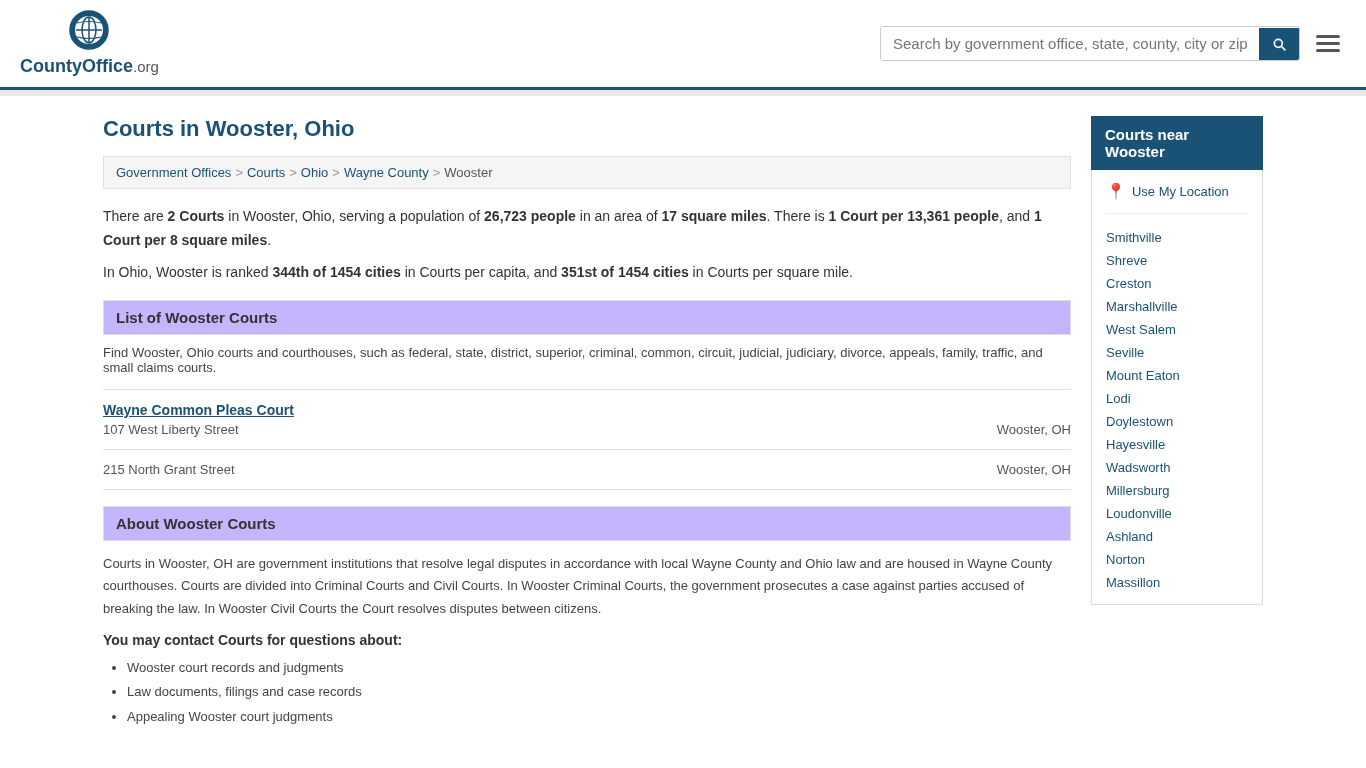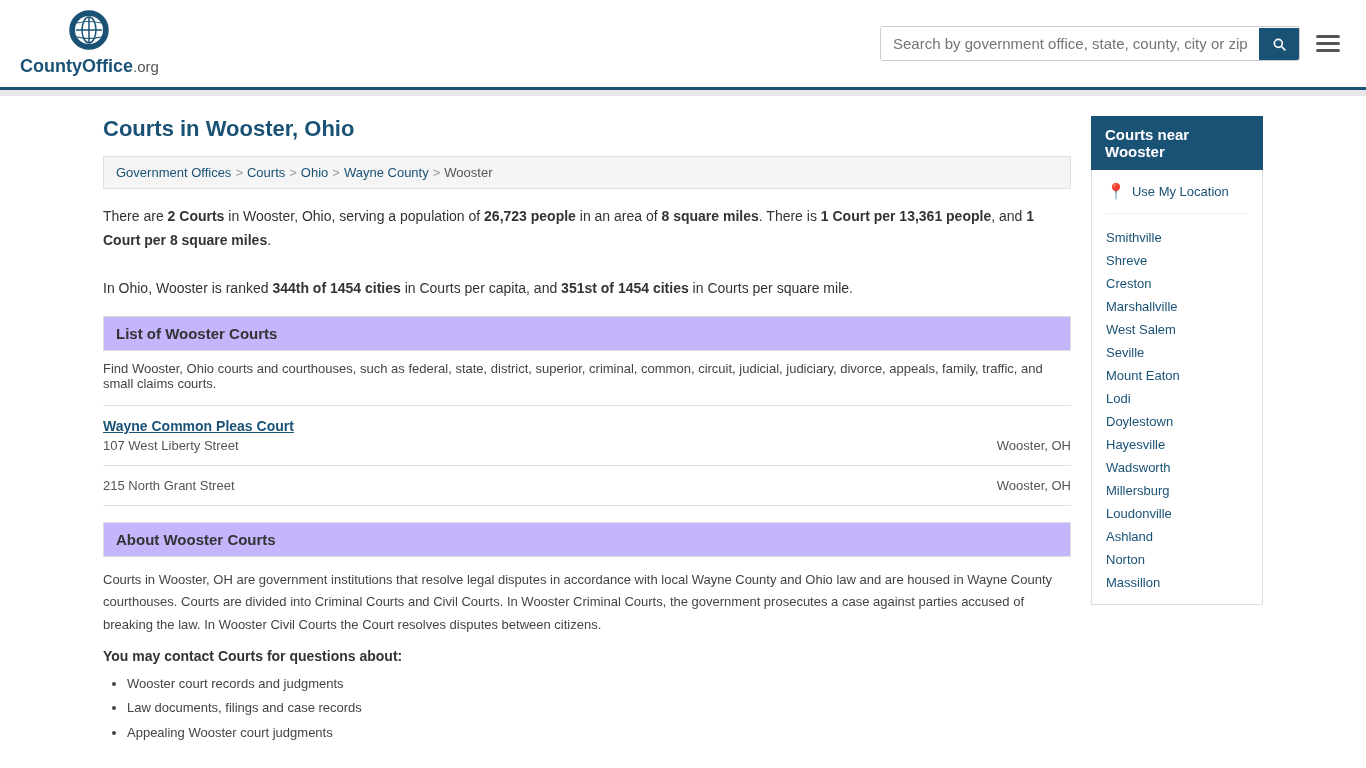--- a/index.html
+++ b/index.html
@@ -270,23 +270,23 @@
       <span class="breadcrumb-sep">&gt;</span>
       <a class="breadcrumb-link">Ohio</a>
       <span class="breadcrumb-sep">&gt;</span>
       <a class="breadcrumb-link">Wayne County</a>
       <span class="breadcrumb-sep">&gt;</span>
       <span>Wooster</span>
     </div>
 
     <div id="stats-section">
       <p>
-        There are <strong>2 Courts</strong> in Wooster, Ohio, serving a population of <strong>26,723 people</strong> in an area of <strong>8 square miles</strong>. There is <strong>1 Court per 13,361 people</strong>, and <strong>1 Court per 8 square miles</strong>.
+        There are <strong>2 Courts</strong> in Wooster, Ohio, serving a population of <strong>26,723 people</strong> in an area of <strong>17 square miles</strong>. There is <strong>1 Court per 13,361 people</strong>, and <strong>1 Court per 8 square miles</strong>.
       </p>
-      <p style="margin-top:24px;">
+      <p style="margin-top:8px;">
         In Ohio, Wooster is ranked <strong>344th of 1454 cities</strong> in Courts per capita, and <strong>351st of 1454 cities</strong> in Courts per square mile.
       </p>
     </div>
 
     <div id="list-section">
       <div class="section-header">List of Wooster Courts</div>
       <p class="section-desc" style="padding:10px 0 14px 0; font-size:13px; color:#444; border-bottom:1px solid #e0e0e0;">Find Wooster, Ohio courts and courthouses, such as federal, state, district, superior, criminal, common, circuit, judicial, judiciary, divorce, appeals, family, traffic, and small claims courts.</p>
 
       <div class="court-entry">
         <a class="court-name">Wayne Common Pleas Court</a>

